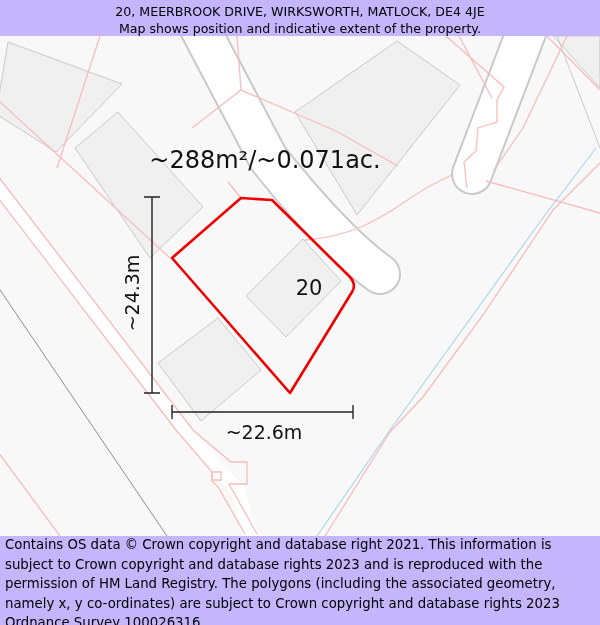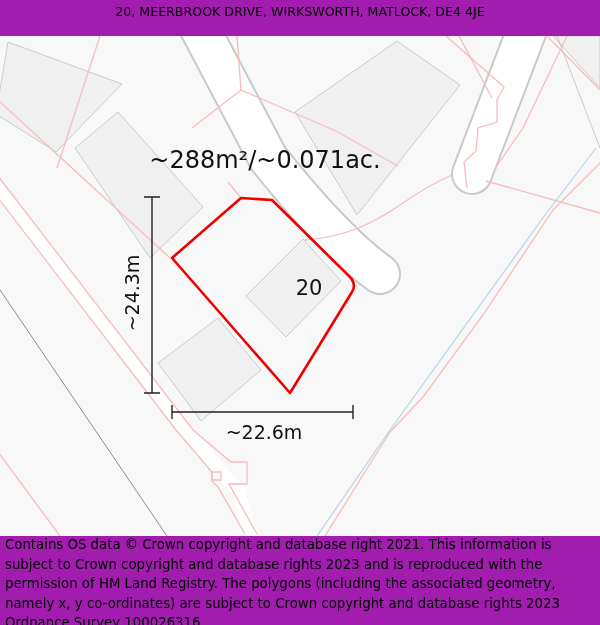--- a/index.html
+++ b/index.html
@@ -10,21 +10,21 @@
     --building-stroke:#c9c9c9;
     --road-fill:#ffffff;
     --road-casing:#c9c9c9;
     --map-background:#f8f8f8;
     --dimension-line:#222222;
     --text-color:#000000;
   }
   html,body{margin:0;padding:0;background:#ffffff;}
   #page{
     position:relative;width:600px;height:625px;overflow:hidden;
-    background:#a21caf;
+    background:#c4b5fd;
     font-family:"DejaVu Sans","Liberation Sans",sans-serif;
     color:var(--text-color);
   }
   #titleblock{
     position:absolute;top:3px;left:0;width:600px;text-align:center;
     font-size:12.6px;line-height:17px;color:#000;
   }
   #mapwrap{position:absolute;top:36px;left:0;width:507px;height:500px;}
   svg{display:block;}
   .mapbg{fill:var(--map-background);}
@@ -47,20 +47,21 @@
     font-size:13.3px;line-height:19.6px;color:#000;text-align:left;
   }
 </style>
 </head>
 <body>
 
 <div id="page">
 
   <div id="titleblock">
     <div>20, MEERBROOK DRIVE, WIRKSWORTH, MATLOCK, DE4 4JE</div>
+    <div>Map shows position and indicative extent of the property.</div>
   </div>
 
   <div id="mapwrap">
     <svg width="600" height="500" viewBox="0 36 600 500">
 
       <rect class="mapbg" x="0" y="36" width="600" height="500"></rect>
 
       <g>
         <path class="road-casing" d="M188,6 L268,158 Q335,242 380,274"></path>
         <path class="road-casing" d="M533,14 L472,174"></path>

